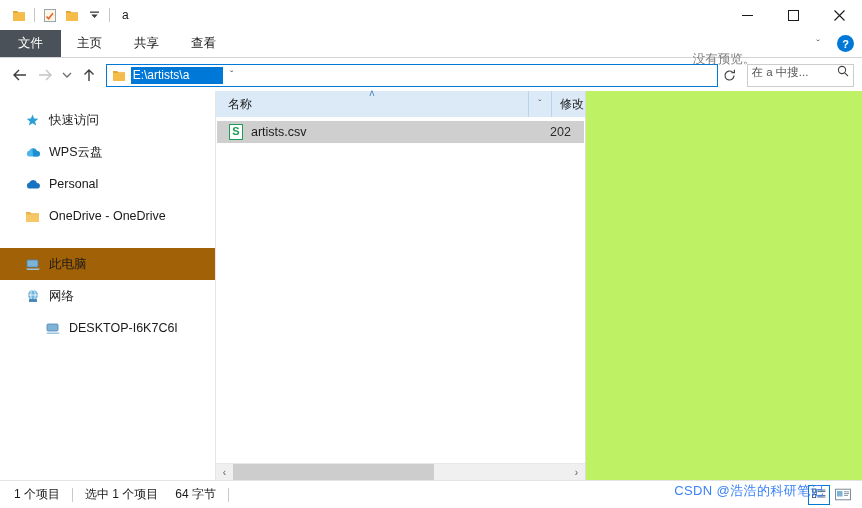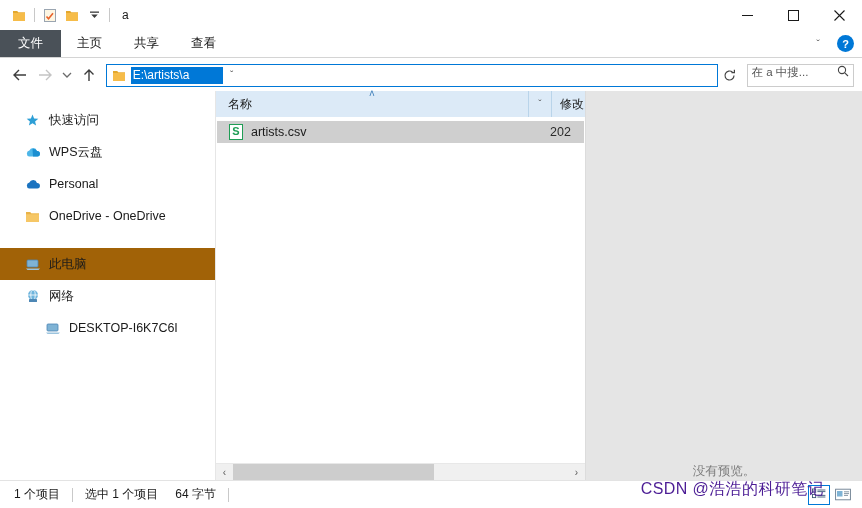--- a/index.html
+++ b/index.html
@@ -128,41 +128,41 @@
   .hscroll {
     height: 17px; background: #f0f0f0; display: flex; align-items: center;
     border-top: 1px solid #e8e8e8;
   }
   .hs-arrow { width: 17px; height: 17px; display:flex; align-items:center; justify-content:center; color:#5a5a5a; font-size:10px; }
   .hs-track { flex: 1; height: 17px; background: #f0f0f0; position: relative; }
   .hs-thumb { position: absolute; left: 0; top: 0; height: 17px; width: 60%; background: #cdcdcd; }
 
   
   .preview {
-    flex: 1; background: #e5e5e5; display: flex; align-items: flex-end; justify-content: center;
+    flex: 1; background: #bef264; display: flex; align-items: flex-start; justify-content: center;
     position: relative;
   }
   .preview-text { font-size: 12.5px; color: #7b7b7b; margin-top: -40px; }
 
   
   .statusbar {
     position: absolute; left: 0; right: 0; bottom: 0; height: 28px;
     background: #ffffff; border-top: 1px solid #e3e3e3;
     display: flex; align-items: center; padding-left: 14px; font-size: 12px; color: #1a1a1a;
   }
   .status-sep { width: 1px; height: 14px; background: #c9c9c9; margin: 0 12px; }
   .status-sel { display: flex; gap: 17px; }
   .view-toggles { margin-left: auto; display: flex; align-items: center; gap: 2px; padding-right: 8px; }
   .view-btn {
     width: 22px; height: 20px; display: flex; align-items: center; justify-content: center;
   }
   .view-btn.active { border: 1.5px solid #0078d7; }
 
   .watermark {
-    position: absolute; right: 38px; bottom: 8px; font-size: 16px; color: #4c1d95;
+    position: absolute; right: 38px; bottom: 8px; font-size: 13px; color: #3b82f6;
     letter-spacing: 0.4px; pointer-events: none;
   }
 </style>
 </head>
 <body>
 
 <div class="window">
 
   <div class="titlebar">
     <div class="qat">

